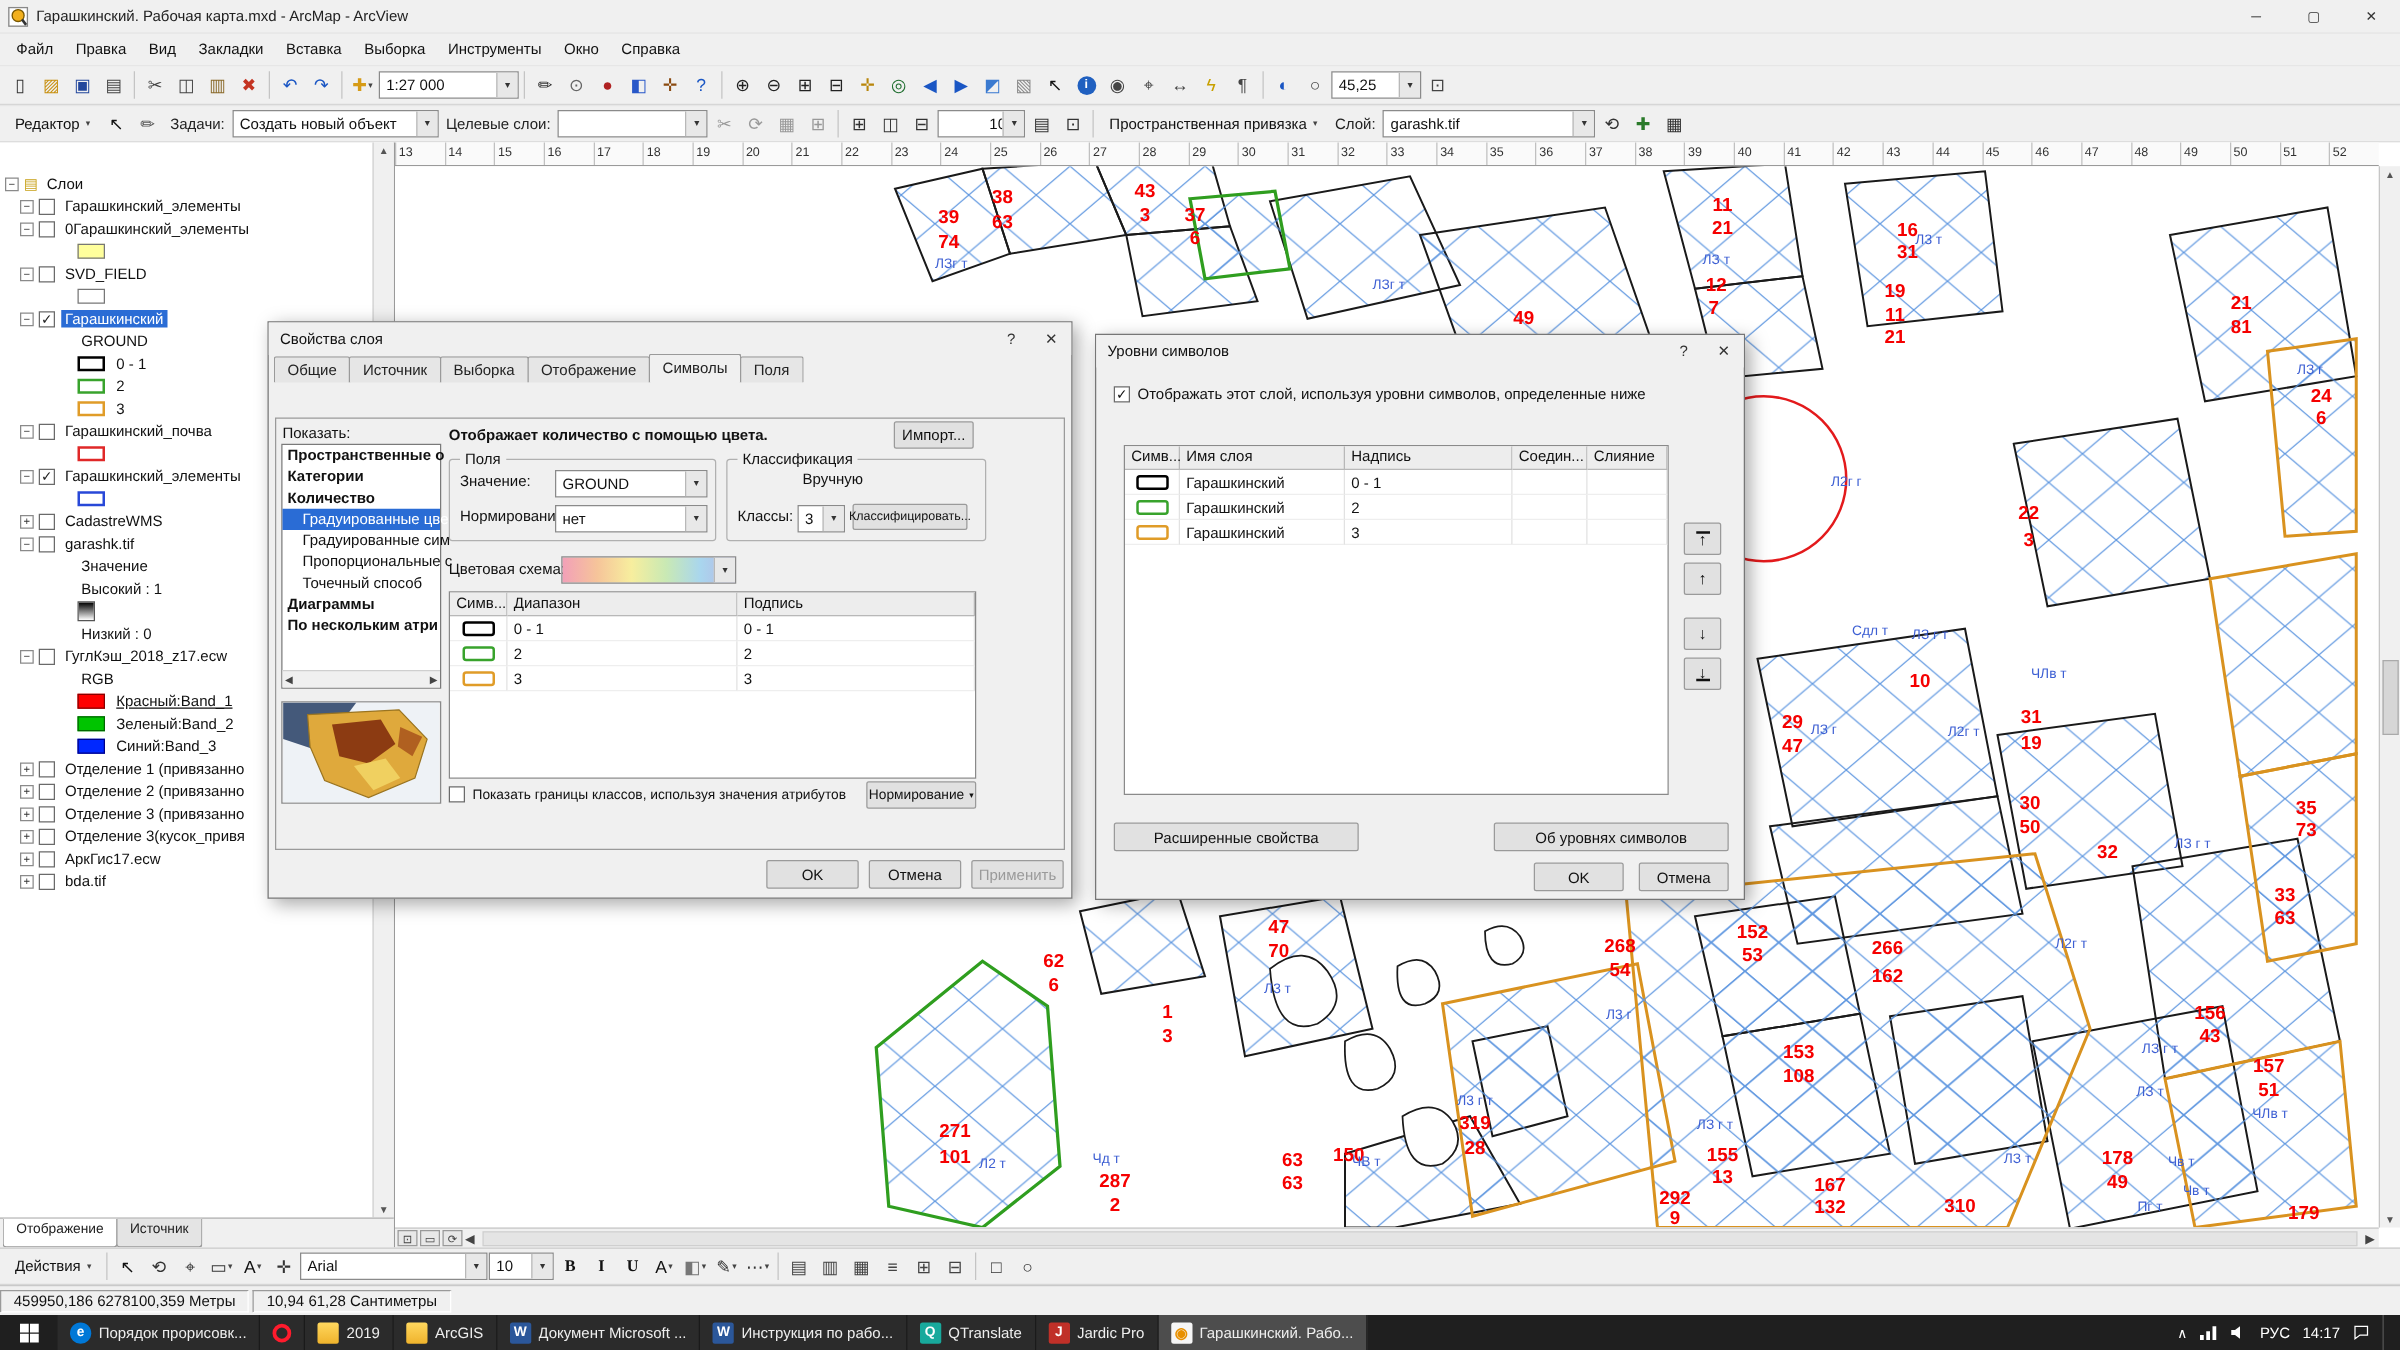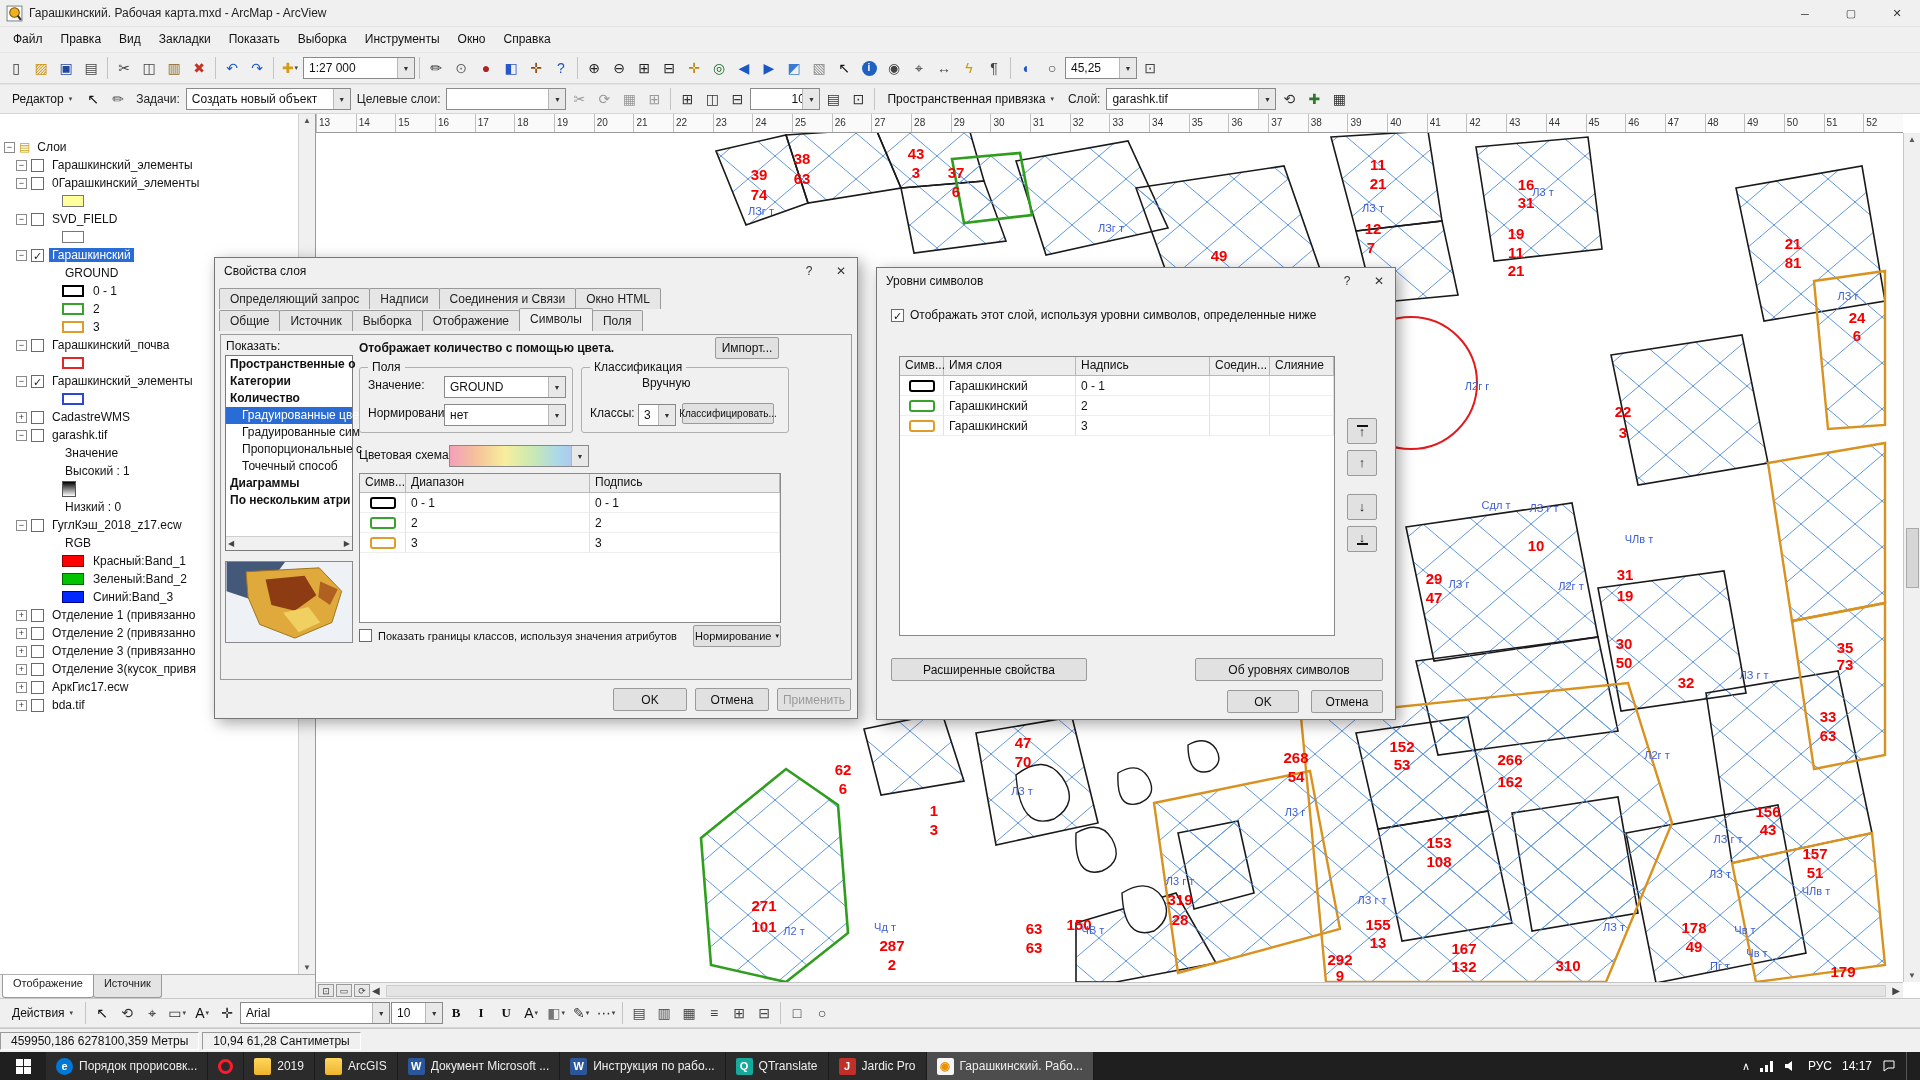--- a/index.html
+++ b/index.html
@@ -136,21 +136,21 @@
     <span class="win-btn">▢</span>
     <span class="win-btn close">✕</span>
   </div>
 </div>
 
 <div class="menubar" id="menubar">
     <span class="menu-item">Файл</span>
     <span class="menu-item">Правка</span>
     <span class="menu-item">Вид</span>
     <span class="menu-item">Закладки</span>
-    <span class="menu-item">Показать</span>
+    <span class="menu-item">Вставка</span>
     <span class="menu-item">Выборка</span>
     <span class="menu-item">Инструменты</span>
     <span class="menu-item">Окно</span>
     <span class="menu-item">Справка</span>
   </div>
 <div class="toolbar" id="toolbar1">
     <span class="tb-btn">
       <span class="glyph" style="color: rgb(51, 51, 51);">▯</span>
     </span>
     <span class="tb-btn">
@@ -443,21 +443,21 @@
         <span class="toc-label">Низкий : 0</span>
       </div>
       <div class="toc-row" style="padding-left: 14px;">
         <span class="expander">−</span>
         <span class="cb"></span>
         <span class="toc-label">ГуглКэш_2018_z17.ecw</span>
       </div>
       <div class="toc-row" style="padding-left: 60px;">
         <span class="toc-label">RGB</span>
       </div>
-      <div class="toc-row" style="padding-left: 60px;">
+      <div class="toc-row" style="padding-left: 60px; text-decoration: underline;">
         <span class="swatch" style="background: rgb(255, 0, 0); border: 1px solid rgb(136, 0, 0);"></span>
         <span class="toc-label">Красный:Band_1</span>
       </div>
       <div class="toc-row" style="padding-left: 60px;">
         <span class="swatch" style="background: rgb(0, 196, 0); border: 1px solid rgb(0, 102, 0);"></span>
         <span class="toc-label">Зеленый:Band_2</span>
       </div>
       <div class="toc-row" style="padding-left: 60px;">
         <span class="swatch" style="background: rgb(0, 40, 255); border: 1px solid rgb(0, 0, 136);"></span>
         <span class="toc-label">Синий:Band_3</span>
@@ -717,26 +717,20 @@
     <span style="margin-right:3px">▶</span>
   </div>
 </div>
 
 <div class="dialog" style="left:214px;top:257px;width:644px;height:462px;z-index:10">
   <div class="dlg-title">
     <span class="dlg-title-text">Свойства слоя</span>
     <span class="dlg-btn">?</span>
     <span class="dlg-btn">✕</span>
   </div>
-  <div class="tabs" id="dlg1TabsTop" style="margin-top:4px">
-      <span class="tab">Определяющий запрос</span>
-      <span class="tab">Надписи</span>
-      <span class="tab">Соединения и Связи</span>
-      <span class="tab">Окно HTML</span>
-    </div>
   <div class="tabs" id="dlg1Tabs" style="margin-top:1px">
       <span class="tab">Общие</span>
       <span class="tab">Источник</span>
       <span class="tab">Выборка</span>
       <span class="tab">Отображение</span>
       <span class="tab active">Символы</span>
       <span class="tab">Поля</span>
     </div>
   <div class="dlg1-page">
     <span class="abs" style="left:5px;top:4px">Показать:</span>

